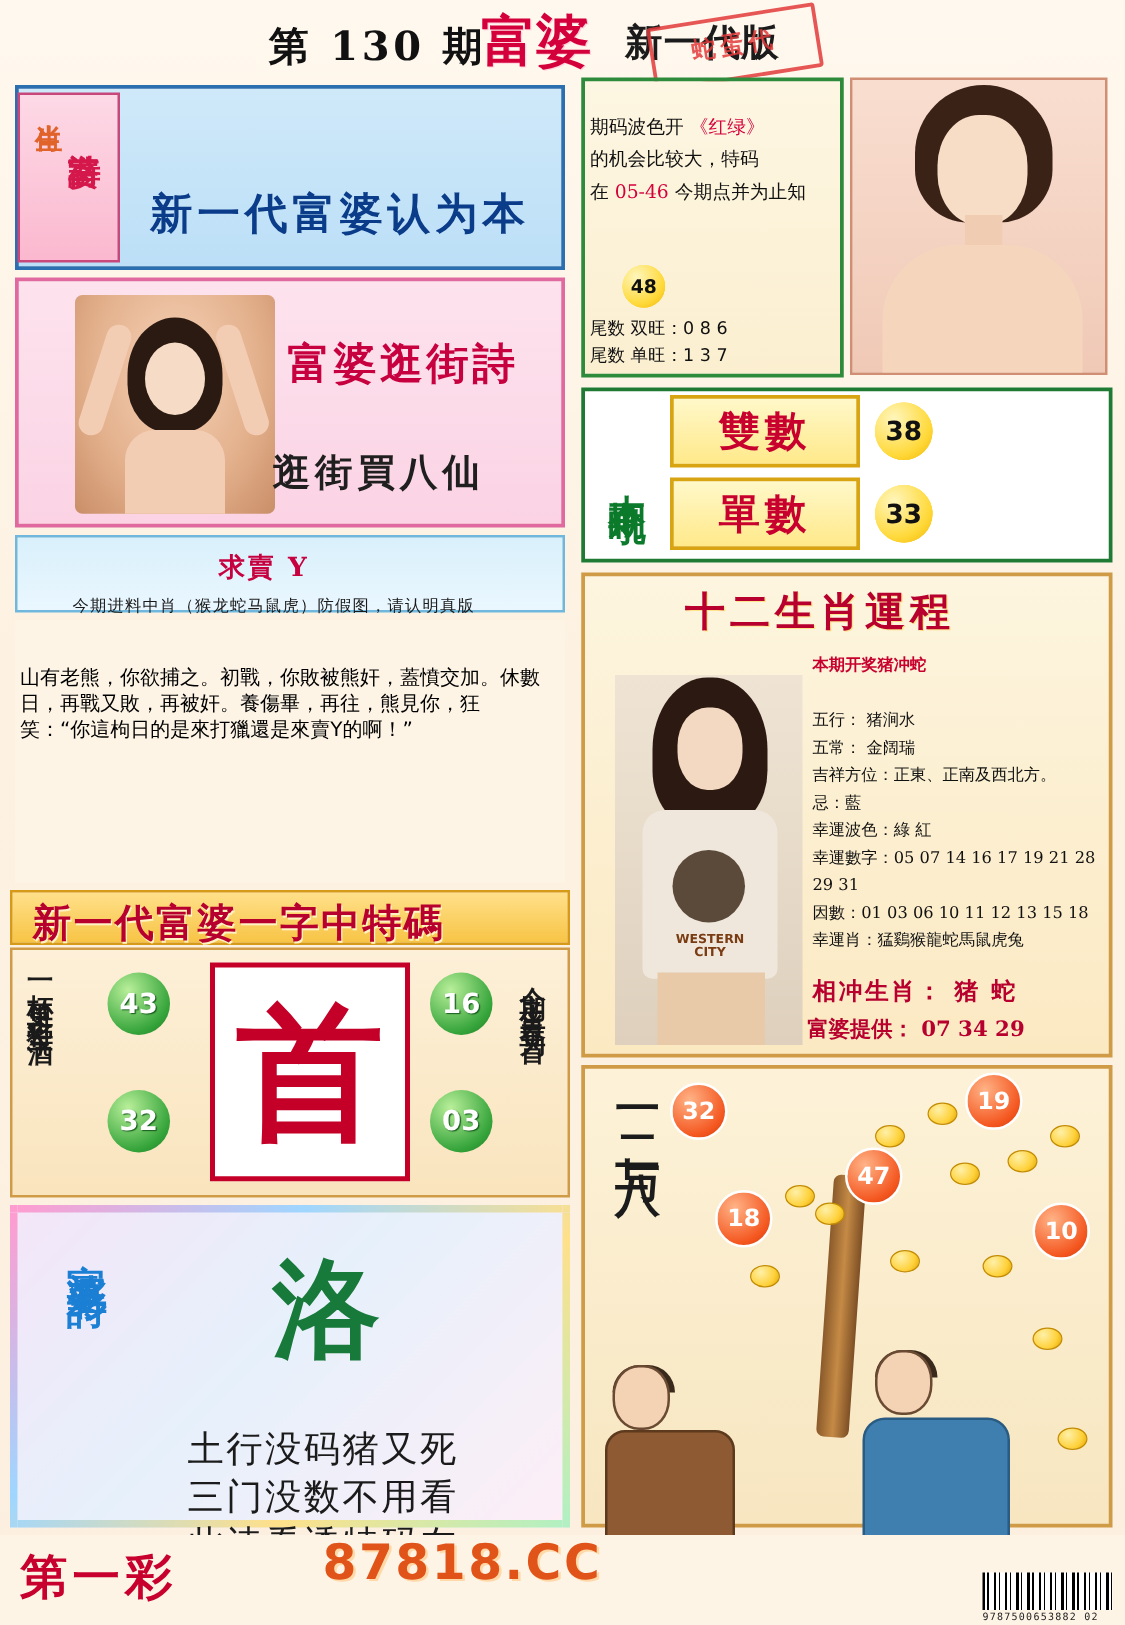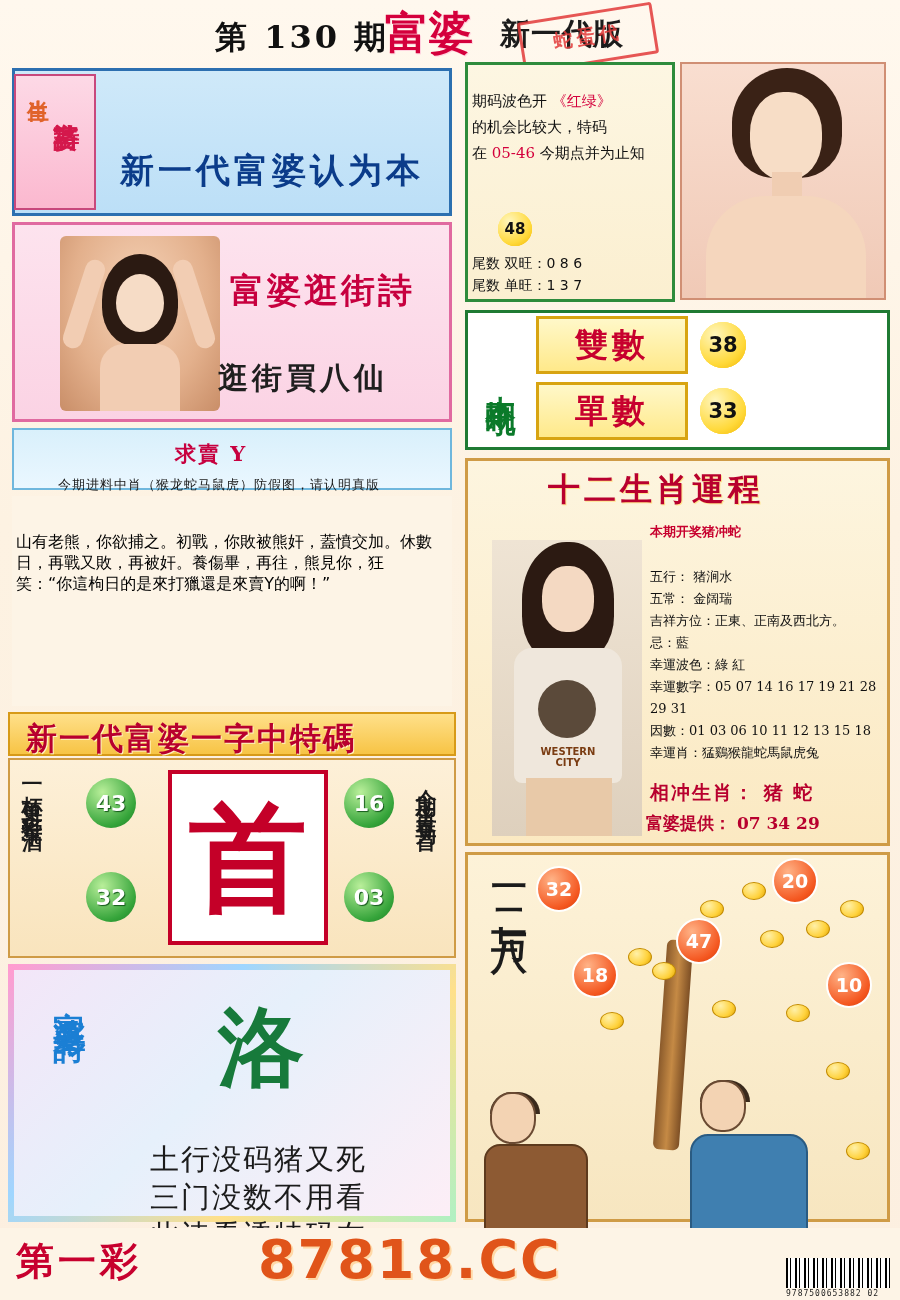--- a/index.html
+++ b/index.html
@@ -219,21 +219,21 @@
   .n32{left:536px;top:866px;}
   .n19{left:772px;top:858px;}
   .n47{left:676px;top:918px;}
   .n18{left:572px;top:952px;}
   .n10{left:826px;top:962px;}
 
   
   .footer{position:absolute;left:0;top:1228px;width:900px;height:72px;background:#fdf4e6;}
   .foot-left{position:absolute;left:16px;top:1236px;font-size:38px;font-weight:bold;
     color:#c7002e;font-family:"DejaVu Serif","Liberation Serif",serif;letter-spacing:4px;}
-  .foot-site{position:absolute;left:258px;top:1228px;font-size:54px;font-weight:bold;
+  .foot-site{position:absolute;left:258px;top:1228px;font-size:39px;font-weight:bold;
     color:#e0541a;font-family:"DejaVu Sans","Liberation Sans",sans-serif;letter-spacing:2px;
     text-shadow:2px 2px 0 #ffd9a8;}
   .barcode{position:absolute;left:786px;top:1258px;width:104px;height:30px;
     background:repeating-linear-gradient(90deg,#000 0 2px,#fff 2px 4px,#000 4px 5px,#fff 5px 9px);}
   .barcode-num{position:absolute;left:786px;top:1289px;font-size:8px;color:#222;
     letter-spacing:1px;font-family:"DejaVu Sans Mono","Liberation Mono",monospace;}
 </style>
 </head>
 <body>
 
@@ -400,21 +400,21 @@
     <div class="body"></div>
   </div>
   <div class="man manB">
     <div class="hair"></div>
     <div class="head"></div>
     <div class="body"></div>
   </div>
 
   <div class="tree-vtext">一二与八</div>
   <div class="numcircle n32">32</div>
-  <div class="numcircle n19">20</div>
+  <div class="numcircle n19">19</div>
   <div class="numcircle n47">47</div>
   <div class="numcircle n18">18</div>
   <div class="numcircle n10">10</div>
 
   <div class="footer"></div>
   <div class="foot-left">第一彩</div>
   <div class="foot-site">87818.CC</div>
   <div class="barcode"></div>
   <div class="barcode-num">9787500653882  02</div>
 

